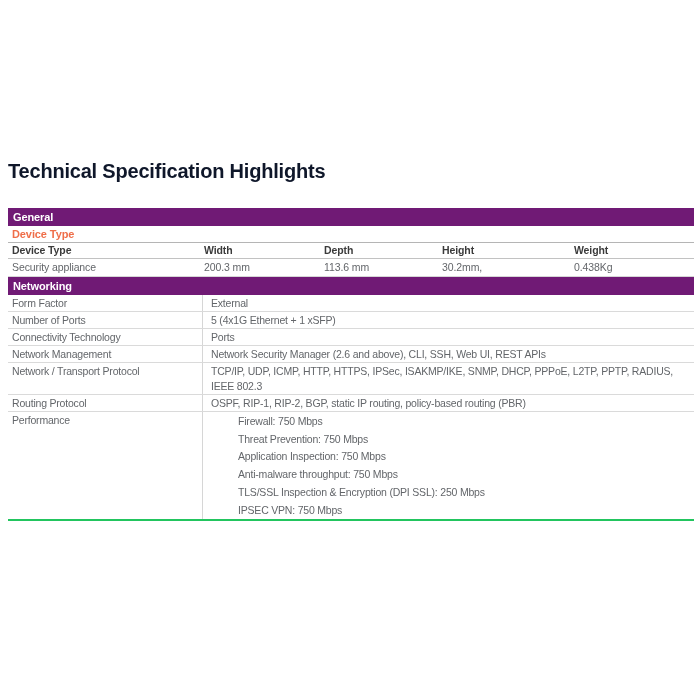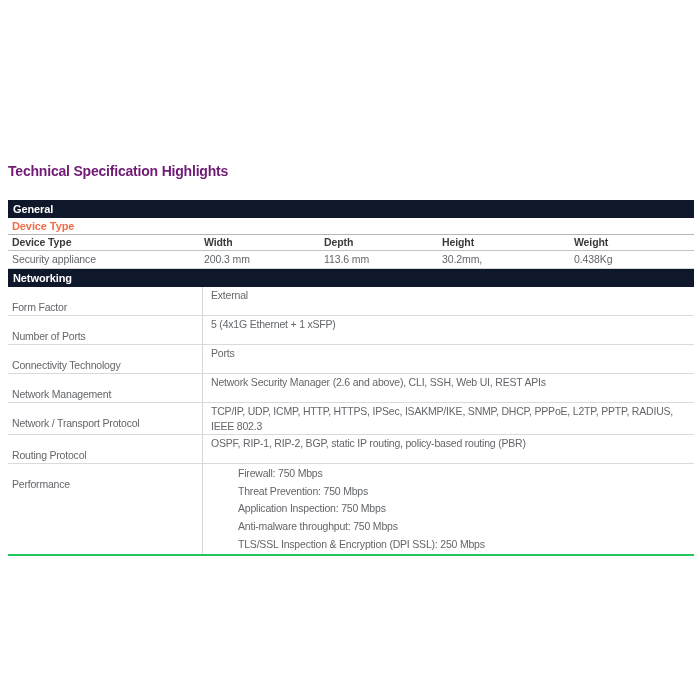--- a/index.html
+++ b/index.html
@@ -4,27 +4,27 @@
 <style>
   html,body{margin:0;padding:0;}
   body{
     width:700px;height:700px;background:#ffffff;overflow:hidden;
     font-family:"Liberation Sans", sans-serif;
     -webkit-font-smoothing:antialiased;
   }
   .wrap{padding:164px 6px 0 8px;}
 
   .page-title{
-    margin:0 0 21px 0;
-    font-size:14px;font-weight:bold;color:#701a75;
+    margin:0 0 29px 0;
+    font-size:20px;font-weight:bold;color:#0f172a;
     letter-spacing:-0.2px;line-height:15px;
   }
 
   .section-bar{
-    height:18px;line-height:18px;background:#0f172a;color:#ffffff;
+    height:18px;line-height:18px;background:#701a75;color:#ffffff;
     font-weight:bold;font-size:11px;padding-left:5px;letter-spacing:-0.1px;
   }
 
   .subsection-label{
     height:16px;line-height:16px;color:#EF6E49;font-weight:bold;
     font-size:11px;padding-left:4px;border-bottom:1px solid #b5b5b5;
     letter-spacing:-0.1px;
   }
 
   
@@ -45,21 +45,21 @@
   .col-5{flex:1;}
 
   
   .spec-row{
     display:flex;font-size:10.5px;color:#63666a;
     border-bottom:1px solid #dadada;letter-spacing:-0.2px;
   }
   .spec-row:last-child{border-bottom:2px solid #22c55e;}
   .spec-label{
     width:195px;min-width:195px;box-sizing:border-box;
-    padding:13px 6px 0 4px;line-height:15px;
+    padding:1px 6px 0 4px;line-height:15px;
     border-right:1px solid #d6d6d6;
   }
   .spec-value{
     flex:1;padding:1px 4px 0 8px;line-height:15px;
   }
   .perf-line{line-height:17.7px;padding-left:27px;}
 </style>
 </head>
 <body>
 
@@ -120,16 +120,17 @@
   </div>
 
   <div class="spec-row">
     <div class="spec-label">Performance</div>
     <div class="spec-value">
       <div class="perf-line">Firewall: 750 Mbps</div>
       <div class="perf-line">Threat Prevention: 750 Mbps</div>
       <div class="perf-line">Application Inspection: 750 Mbps</div>
       <div class="perf-line">Anti-malware throughput: 750 Mbps</div>
       <div class="perf-line">TLS/SSL Inspection &amp; Encryption (DPI SSL): 250 Mbps</div>
+      <div class="perf-line">IPSEC VPN: 750 Mbps</div>
     </div>
   </div>
 
 </div>
 
 </body></html>

